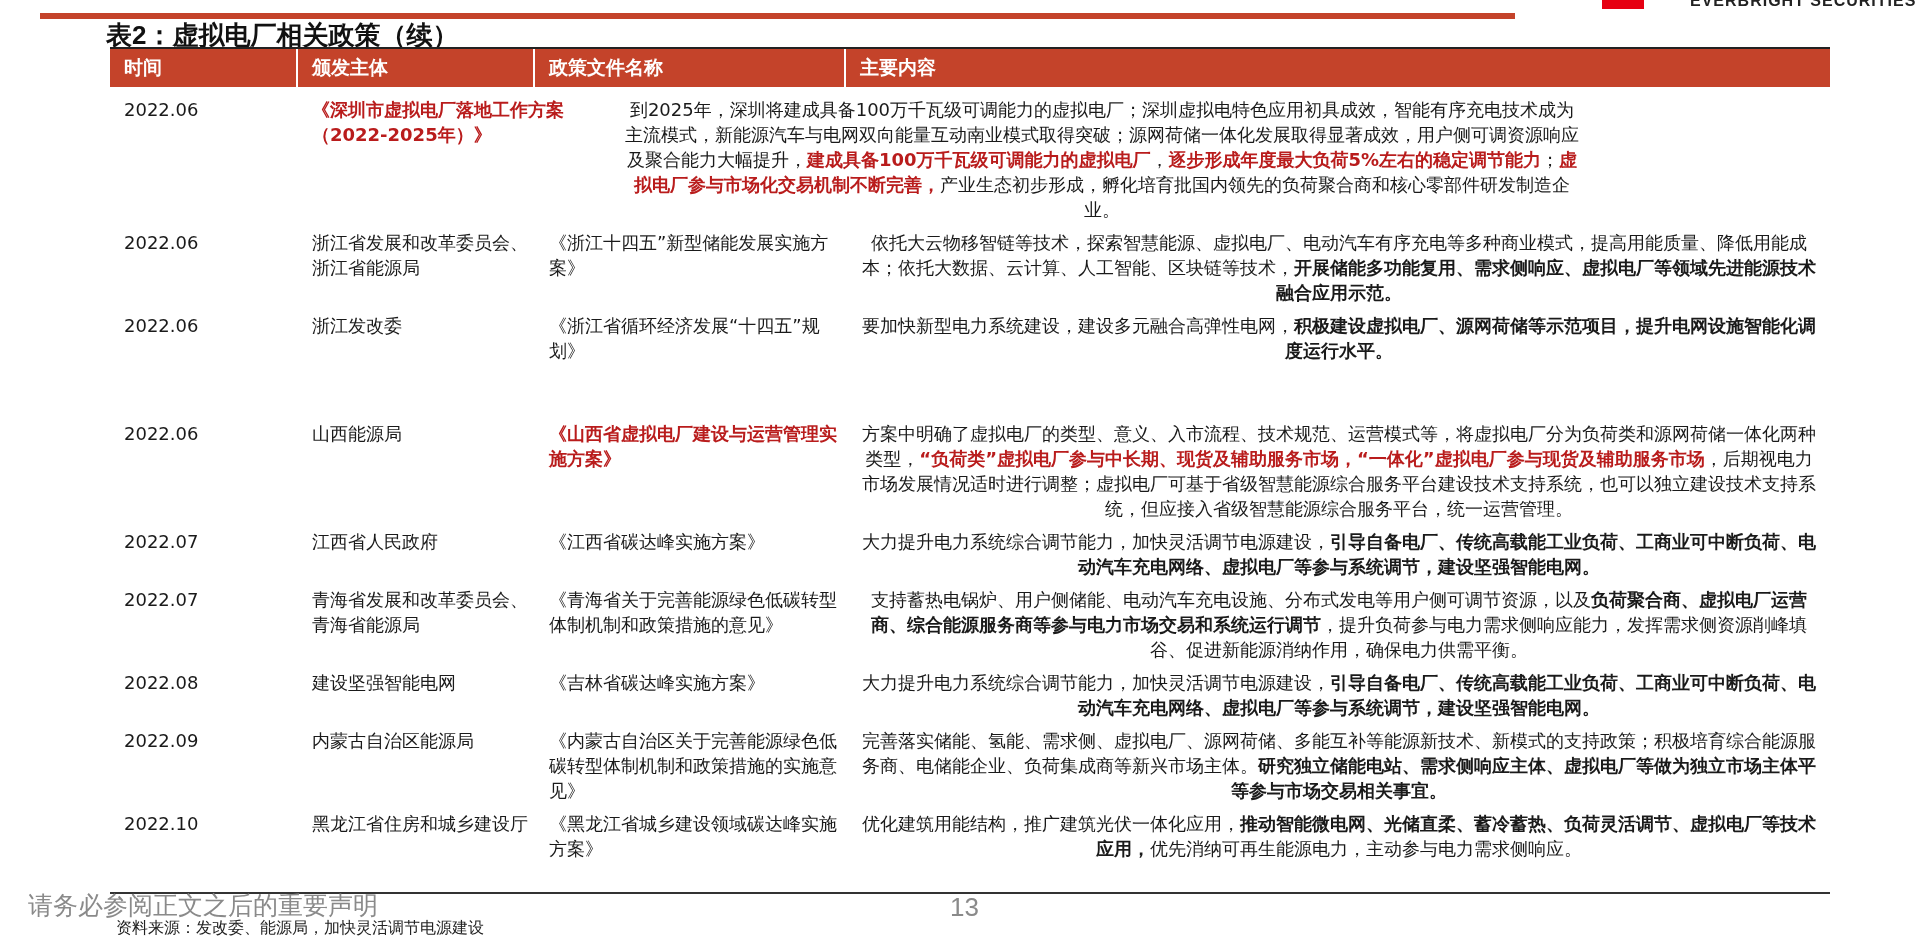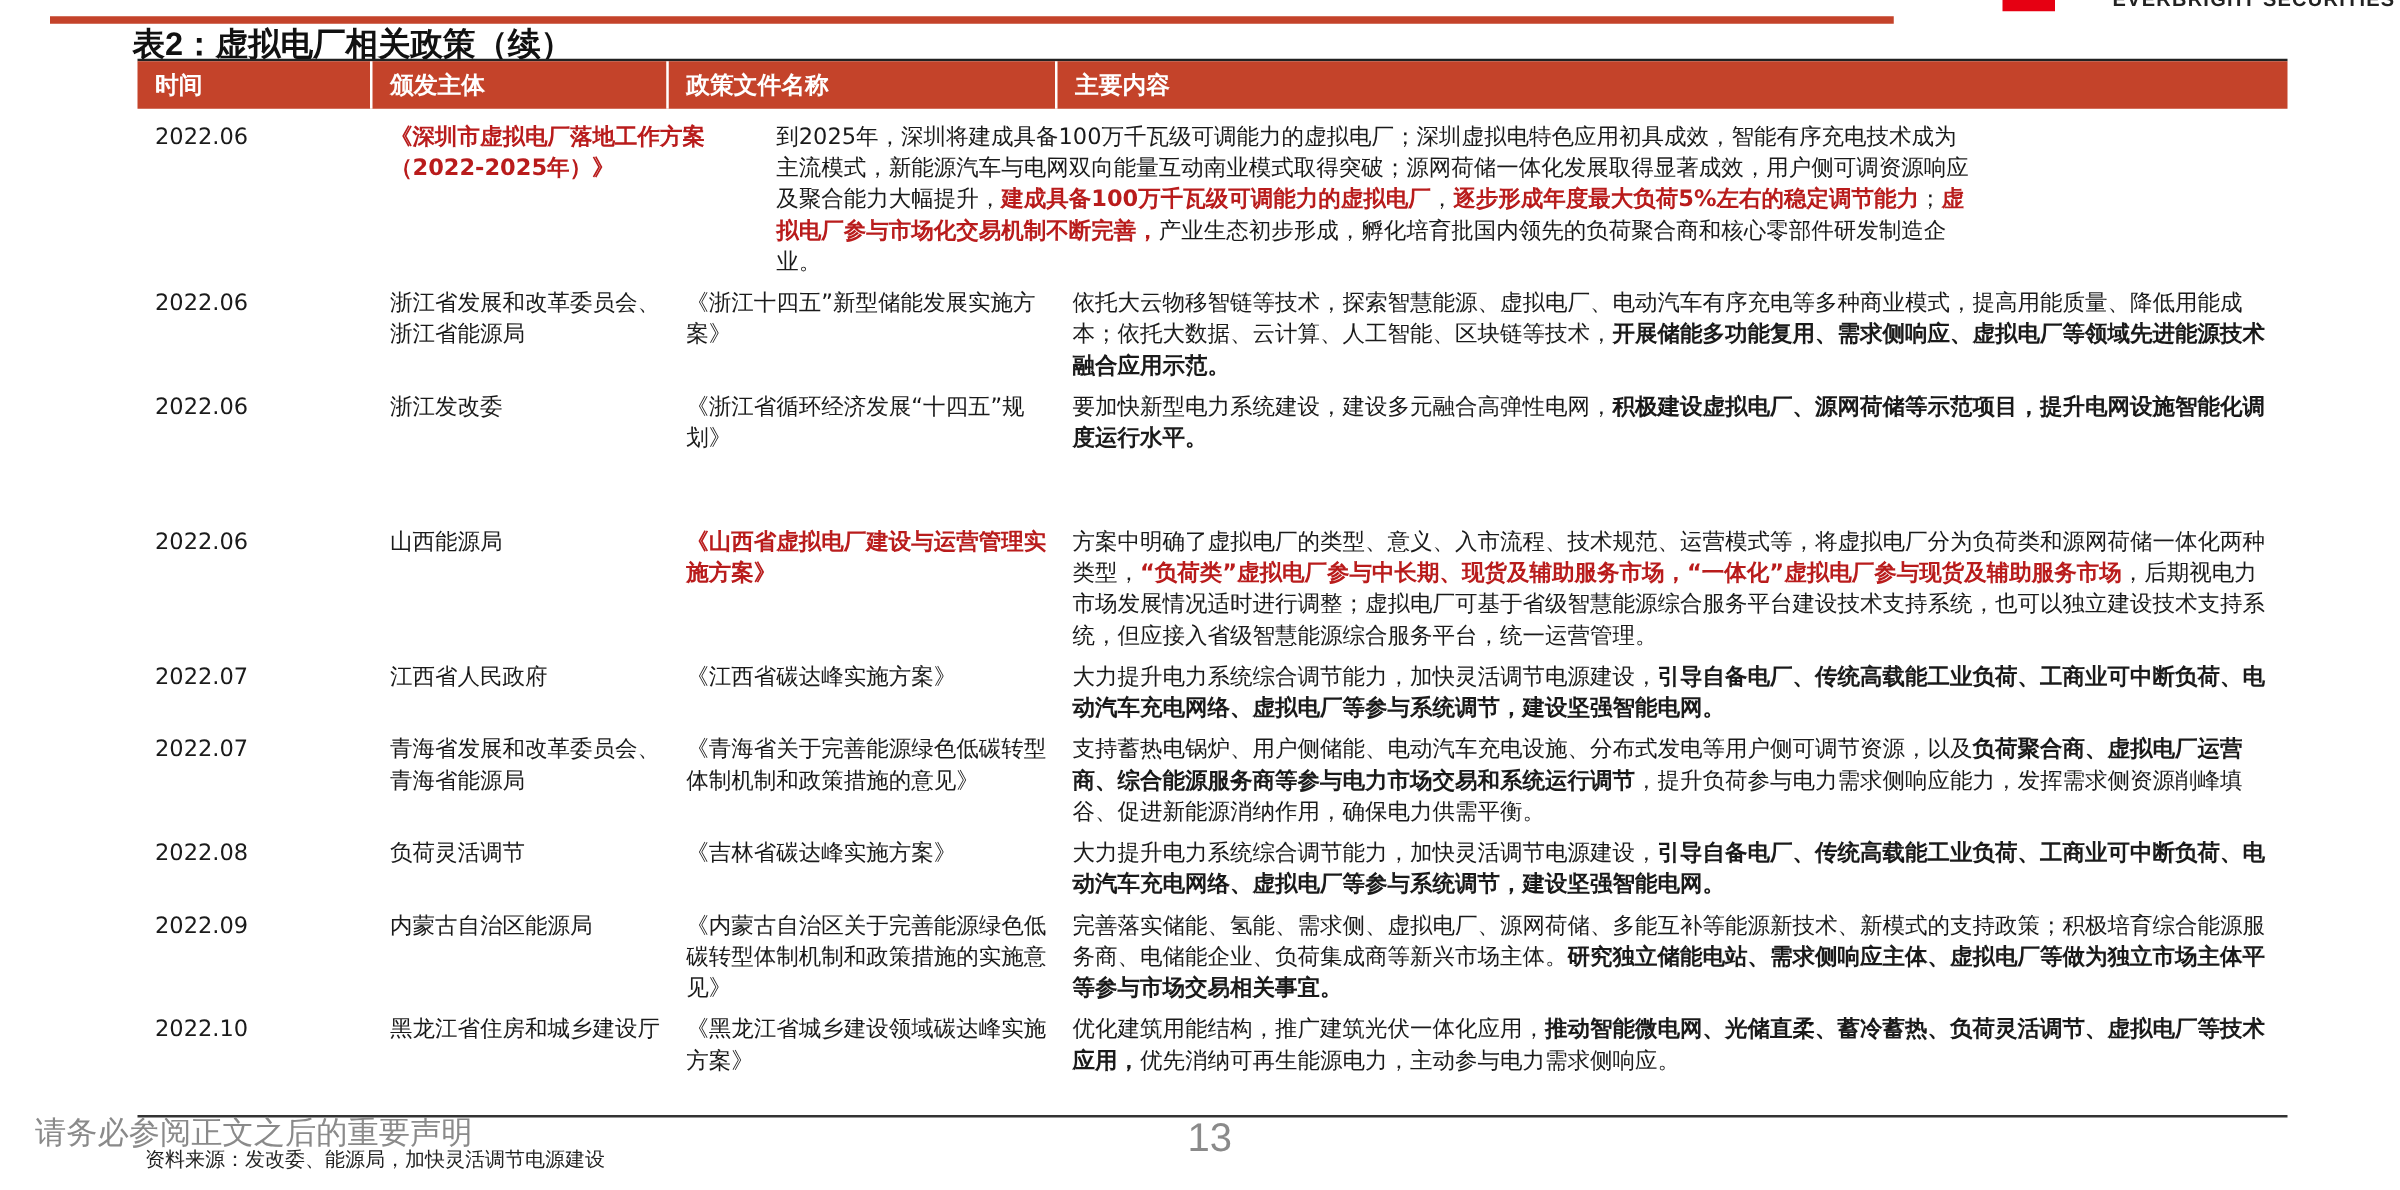--- a/index.html
+++ b/index.html
@@ -12,26 +12,26 @@
   .logo { position:absolute; left:1602px; top:0; width:42px; height:9px; background:#e60012; }
   .logo-text { position:absolute; left:1690px; top:-8px; font-size:16px; font-weight:bold; letter-spacing:1px; color:#222; font-family:"Liberation Sans", sans-serif; }
   .table-title { position:absolute; left:106px; top:18px; font-size:26px; font-weight:bold; color:#111; font-family:Liberation Sans, sans-serif; }
   .table-wrap { position:absolute; left:110px; top:47px; width:1720px; border-top:2px solid #222; }
   .hdr { display:flex; height:38px; background:#c4432a; color:#fff; font-size:19px; font-weight:bold; }
   .hdr > div { display:flex; align-items:center; padding-left:14px; box-sizing:border-box; border-right:2px solid #fff; }
   .hdr > div:last-child { border-right:none; }
   .c1 { width:188px; } .c2 { width:237px; } .c3 { width:311px; } .c4 { width:984px; }
   .row { display:flex; font-size:18px; line-height:25px; }
   .row > div { box-sizing:border-box; padding-left:14px; }
-  .row .c4 { padding-left:12px; padding-right:10px; }
+  .row .c4 { padding-left:12px; padding-right:10px;text-align:center; }
   .red { color:#b91c1c; font-weight:bold; }
   .bold { font-weight:bold;margin-top:30px; }
   .bottom-rule { position:absolute; left:110px; top:892px; width:1720px; height:2px; background:#333; }
   .disclaimer { position:absolute; left:28px; top:889px; font-size:25px; color:#8a8a8a; font-family:"Liberation Sans", sans-serif; }
-  .page-num { position:absolute; left:950px; top:892px; font-size:32px; color:#8a8a8a; font-family:"Liberation Sans", sans-serif; }
+  .page-num { position:absolute; left:950px; top:892px; font-size:26px; color:#8a8a8a; font-family:"Liberation Sans", sans-serif; }
   .source { position:absolute; left:116px; top:918px; font-size:16px; color:#222; }
 </style>
 </head>
 <body>
 
 <div class="top-rule"></div>
 <div class="logo"></div>
 <div class="logo-text">EVERBRIGHT SECURITIES</div>
 
 <div class="table-title">表2：虚拟电厂相关政策（续）</div>
@@ -74,21 +74,21 @@
         <div class="c4"><span>大力提升电力系统综合调节能力，加快灵活调节电源建设，</span><span class="bold">引导自备电厂、传统高载能工业负荷、工商业可中断负荷、电动汽车充电网络、虚拟电厂等参与系统调节，建设坚强智能电网。</span></div>
       </div>
       <div class="row" style="padding-top: 8px;">
         <div class="c1">2022.07</div>
         <div class="c2">青海省发展和改革委员会、青海省能源局</div>
         <div class="c3">《青海省关于完善能源绿色低碳转型体制机制和政策措施的意见》</div>
         <div class="c4"><span>支持蓄热电锅炉、用户侧储能、电动汽车充电设施、分布式发电等用户侧可调节资源，以及</span><span class="bold">负荷聚合商、虚拟电厂运营商、综合能源服务商等参与电力市场交易和系统运行调节</span><span>，提升负荷参与电力需求侧响应能力，发挥需求侧资源削峰填谷、促进新能源消纳作用，确保电力供需平衡。</span></div>
       </div>
       <div class="row" style="padding-top: 8px;">
         <div class="c1">2022.08</div>
-        <div class="c2">负荷灵活调节</div>
+        <div class="c2">建设坚强智能电网</div>
         <div class="c3">《吉林省碳达峰实施方案》</div>
         <div class="c4"><span>大力提升电力系统综合调节能力，加快灵活调节电源建设，</span><span class="bold">引导自备电厂、传统高载能工业负荷、工商业可中断负荷、电动汽车充电网络、虚拟电厂等参与系统调节，建设坚强智能电网。</span></div>
       </div>
       <div class="row" style="padding-top: 8px;">
         <div class="c1">2022.09</div>
         <div class="c2">内蒙古自治区能源局</div>
         <div class="c3">《内蒙古自治区关于完善能源绿色低碳转型体制机制和政策措施的实施意见》</div>
         <div class="c4"><span>完善落实储能、氢能、需求侧、虚拟电厂、源网荷储、多能互补等能源新技术、新模式的支持政策；积极培育综合能源服务商、电储能企业、负荷集成商等新兴市场主体。</span><span class="bold">研究独立储能电站、需求侧响应主体、虚拟电厂等做为独立市场主体平等参与市场交易相关事宜。</span></div>
       </div>
       <div class="row" style="padding-top: 8px;">

